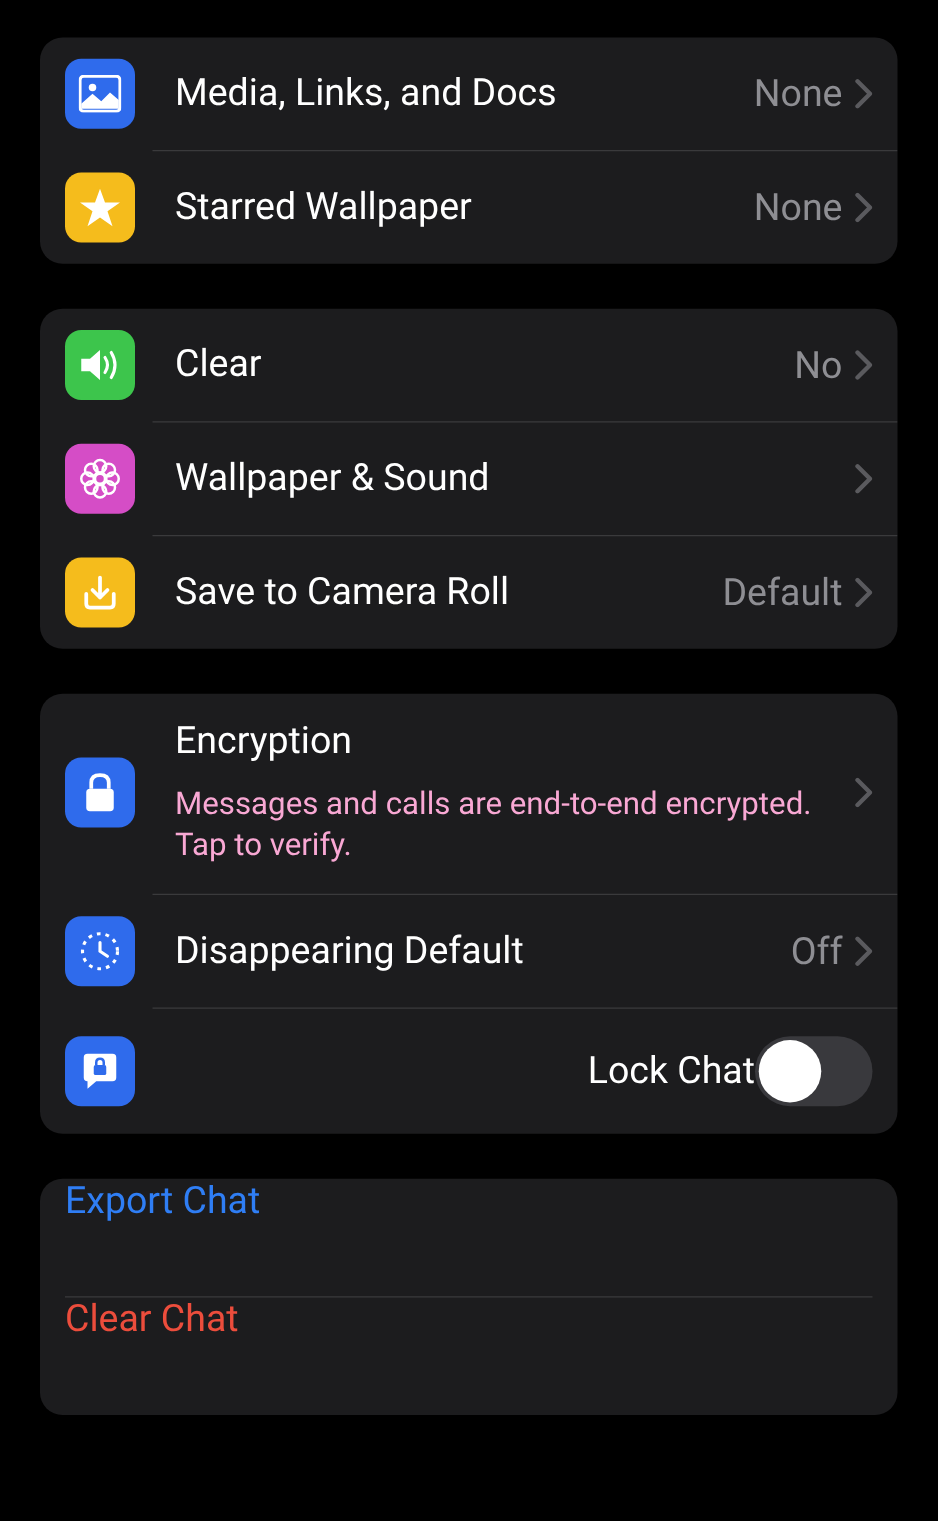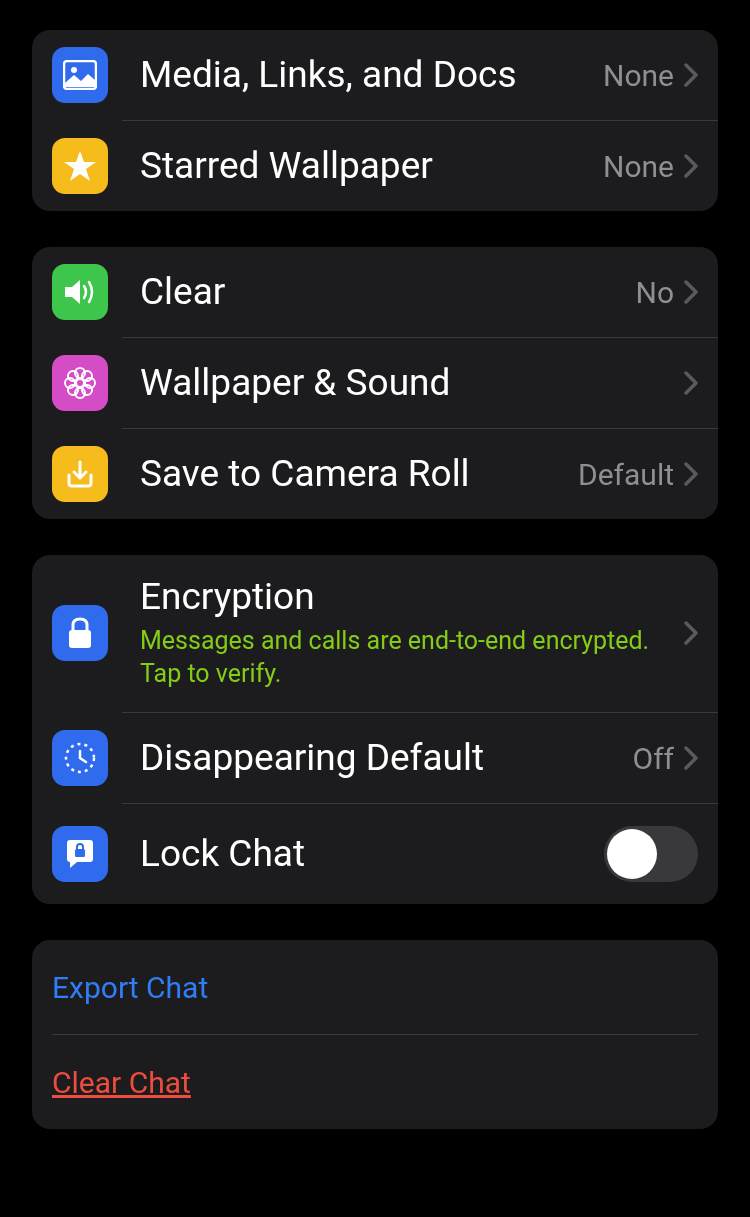--- a/index.html
+++ b/index.html
@@ -52,29 +52,29 @@
     .icon-magenta { background: #d54dc6; }
     .row-content {
       flex: 1;
       display: flex;
       flex-direction: column;
       justify-content: center;
       min-width: 0;
     }
     .row-title {
       color: #ffffff;
-      font-size: 37px;
+      font-size: 30px;
       font-weight: 400;
       line-height: 1.2;
     }
     .row-subtitle {
-      color: #84cc16;
+      color: #f9a8d4;
       font-size: 25px;
       font-weight: 400;
-      margin-top: 6px;
+      margin-top: 17px;
       line-height: 1.3;
     }
     .row-value {
       color: #8e8e93;
       font-size: 30px;
       margin-right: 10px;
       text-align: center;
     }
     .chevron {
       width: 14px;
@@ -104,36 +104,35 @@
       left: 3px;
     }
     .action-section {
       background: #1c1c1e;
       margin: 20px 32px 20px 32px;
       border-radius: 18px;
       overflow: hidden;
     }
     .action-row {
       display: flex;
-      align-items: center;
+      align-items: flex-start;
       padding: 0 20px;
       height: 94px;
     }
     .action-divider {
       border-top: 1px solid #3a3a3c;
       margin: 0 20px;
     }
     .action-blue {
       color: #2f7ef5;
       font-size: 30px;
     }
     .action-red {
       color: #ec4d3c;
       font-size: 30px;
-      text-decoration: underline;
     }
     .section-1 { margin-top: 18px; }
     .section-2 { margin-top: 36px; }
     .section-3 { margin-top: 36px; }
     .action-section { margin-top: 36px; }
   </style>
 </head>
 <body>
 
 <div class="top-bar"></div>
@@ -269,21 +268,21 @@
       <div class="row-title">Disappearing Default</div>
     </div>
     <div class="row-value">Off</div>
     <div class="chevron">
       <svg viewBox="0 0 14 24">
           <path d="M 2 2 L 12 12 L 2 22" stroke="#5a5a5e" stroke-width="3.5" fill="none" stroke-linecap="round" stroke-linejoin="round"></path>
         </svg>
     </div>
   </div>
   <div class="row-divider"></div>
-  <div class="row" style="padding-top:22px;padding-bottom:22px;">
+  <div class="row" style="padding-top:22px;padding-bottom:22px;text-align:right;">
     <div class="icon-box icon-blue">
       <svg width="34" height="34" viewBox="0 0 34 34" fill="none">
         <path d="M 4 6 Q 4 3 7 3 L 27 3 Q 30 3 30 6 L 30 22 Q 30 25 27 25 L 14 25 L 7 31 L 7 25 Q 4 25 4 22 Z" fill="white"></path>
         <rect x="12" y="12" width="10" height="8" rx="1.5" fill="#2f6bec"></rect>
         <path d="M 14 12 L 14 10 Q 14 7 17 7 Q 20 7 20 10 L 20 12" stroke="#2f6bec" stroke-width="2" fill="none"></path>
       </svg>
     </div>
     <div class="row-content">
       <div class="row-title">Lock Chat</div>
     </div>

